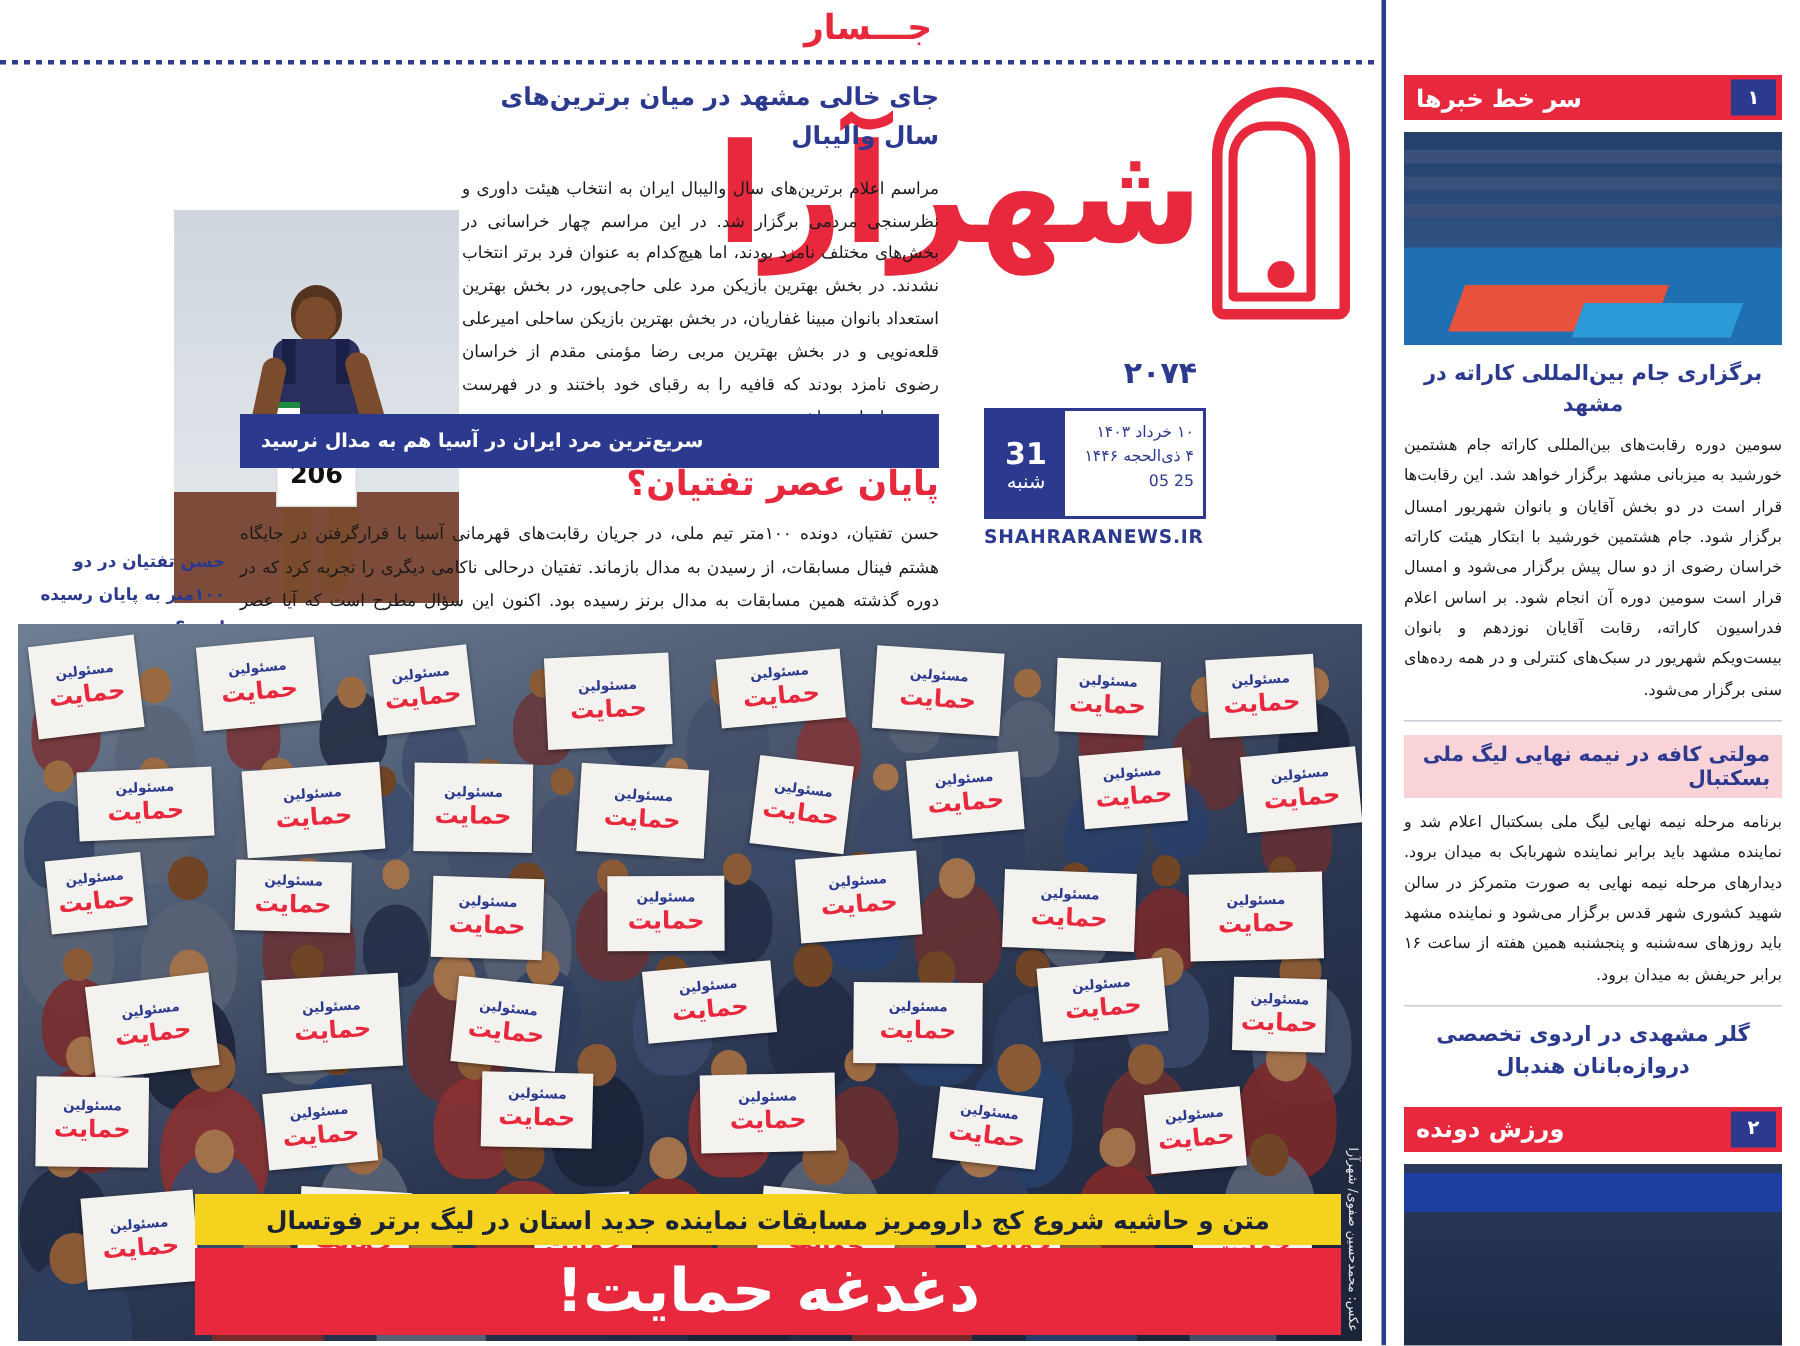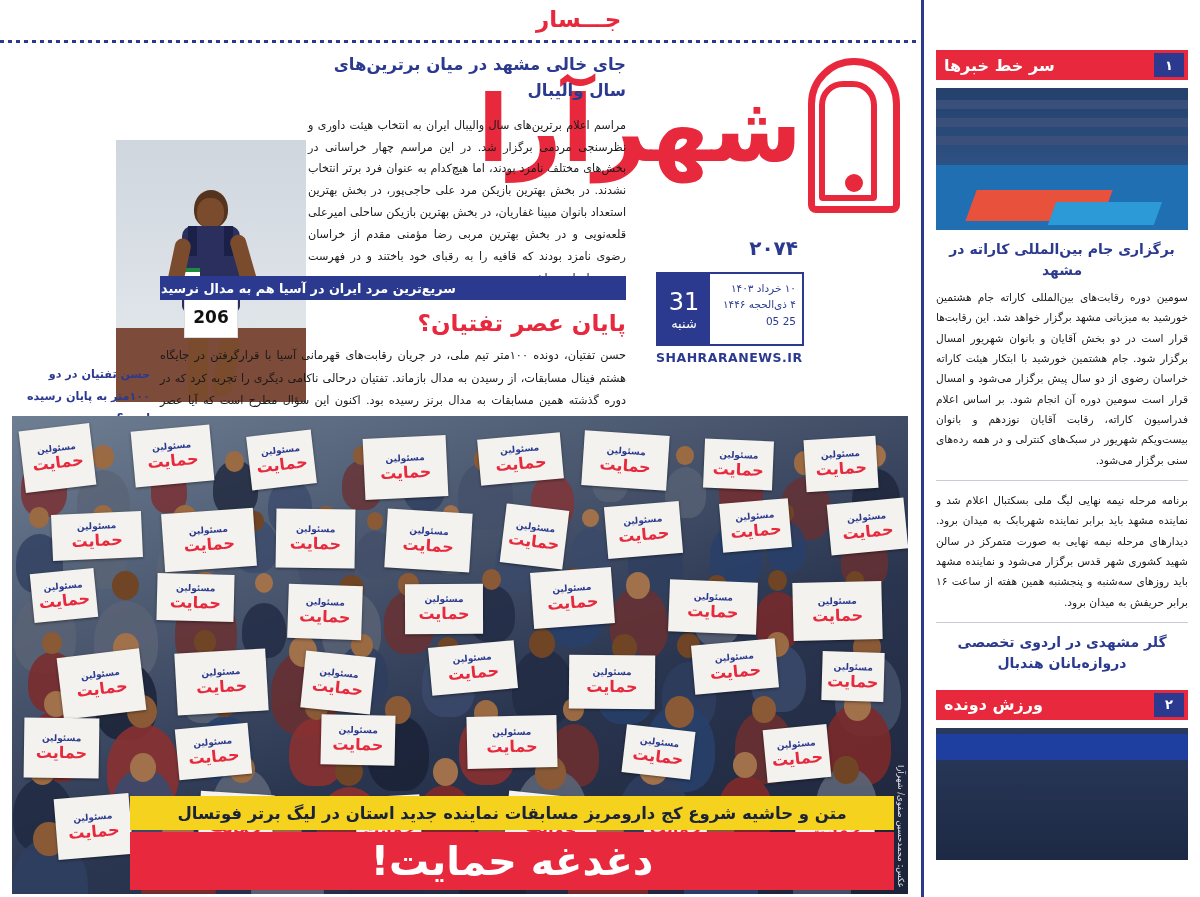--- a/index.html
+++ b/index.html
@@ -75,21 +75,21 @@
   .date-box {
     position: absolute; top: 222px; right: 106px;
     width: 148px; height: 74px;
     border: 2px solid #2b3a8f; background: #fff;
     display: flex; flex-direction: row-reverse; align-items: stretch;
   }
   .date-day {
     width: 52px; background: #2b3a8f; color: #fff;
     display: flex; flex-direction: column; align-items: center; justify-content: center;
   }
-  .date-day .dnum { font-size: 24px; font-weight: normal; }
+  .date-day .dnum { font-size: 20px; font-weight: bold; }
   .date-day .dnam { font-size: 13px; }
   .date-lines {
     flex: 1; padding: 6px 6px 2px 6px; color: #2b3a8f;
     font-size: 10.5px; line-height: 1.55; text-align: right;
   }
   .date-site {
     position: absolute; top: 300px; right: 106px; width: 148px;
     text-align: left; font-size: 12.5px; font-weight: bold;
     color: #2b3a8f; letter-spacing: .5px; direction: ltr;
   }
@@ -129,25 +129,25 @@
     direction: ltr;
   }
   .runner .arml { position: absolute; left: 2px; top: 48px; width: 16px; height: 62px; background: #7a4b2c; border-radius: 8px; transform: rotate(12deg); }
   .runner .armr { position: absolute; left: 68px; top: 44px; width: 16px; height: 58px; background: #7a4b2c; border-radius: 8px; transform: rotate(-16deg); }
   .runner .legl { position: absolute; left: 20px; top: 146px; width: 20px; height: 66px; background: #7a4b2c; border-radius: 8px; }
   .runner .legr { position: absolute; left: 48px; top: 146px; width: 20px; height: 60px; background: #7a4b2c; border-radius: 8px; transform: rotate(10deg); }
   .runner .flag { position: absolute; left: 12px; top: 78px; width: 20px; height: 13px; background: linear-gradient(#1c8a3f 33%, #fff 33% 66%, #d02b2b 66%); }
 
   
   .blue-bar {
-    position: absolute; top: 232px; right: 292px; width: 318px; height: 24px;
+    position: absolute; top: 232px; right: 292px; width: 318px; height: 36px;
     background: #2b3a8f; color: #fff;
     font-size: 12.8px; font-weight: bold;
     display: flex; align-items: center; justify-content: flex-end;
-    padding: 0 1px; direction: rtl; white-space: nowrap;
+    padding: 0 14px; direction: rtl; white-space: nowrap;
   }
   .blue-bar.wide { width: 466px; right: 292px; }
 
   .art-sprint {
     position: absolute; top: 266px; right: 292px; width: 466px;
     direction: rtl; text-align: right;
   }
   .art-sprint h2 {
     margin: 0 0 9px 0; font-size: 23px; color: #e8283c; font-weight: bold;
   }
@@ -653,20 +653,21 @@
       <div class="floor"></div>
       <div class="mat1"></div>
       <div class="mat2"></div>
     </div>
 
     <div class="sb-sub">برگزاری جام بین‌المللی کاراته در مشهد</div>
     <div class="sb-body">سومین دوره رقابت‌های بین‌المللی کاراته جام هشتمین خورشید به میزبانی مشهد برگزار خواهد شد. این رقابت‌ها قرار است در دو بخش آقایان و بانوان شهریور امسال برگزار شود. جام هشتمین خورشید با ابتکار هیئت کاراته خراسان رضوی از دو سال پیش برگزار می‌شود و امسال قرار است سومین دوره آن انجام شود. بر اساس اعلام فدراسیون کاراته، رقابت آقایان نوزدهم و بانوان بیست‌ویکم شهریور در سبک‌های کنترلی و در همه رده‌های سنی برگزار می‌شود.</div>
 
     <div class="sb-rule"></div>
 
+    <div class="sb-pinkbar">مولتی کافه در نیمه نهایی لیگ ملی بسکتبال</div>
     <div class="sb-body">برنامه مرحله نیمه نهایی لیگ ملی بسکتبال اعلام شد و نماینده مشهد باید برابر نماینده شهربابک به میدان برود. دیدارهای مرحله نیمه نهایی به صورت متمرکز در سالن شهید کشوری شهر قدس برگزار می‌شود و نماینده مشهد باید روزهای سه‌شنبه و پنجشنبه همین هفته از ساعت ۱۶ برابر حریفش به میدان برود.</div>
 
     <div class="sb-rule"></div>
 
     <div class="sb-sub">گلر مشهدی در اردوی تخصصی دروازه‌بانان هندبال</div>
 
     <div style="height:10px"></div>
 
     <div class="sb-header">
       <div class="badge">۲</div>

